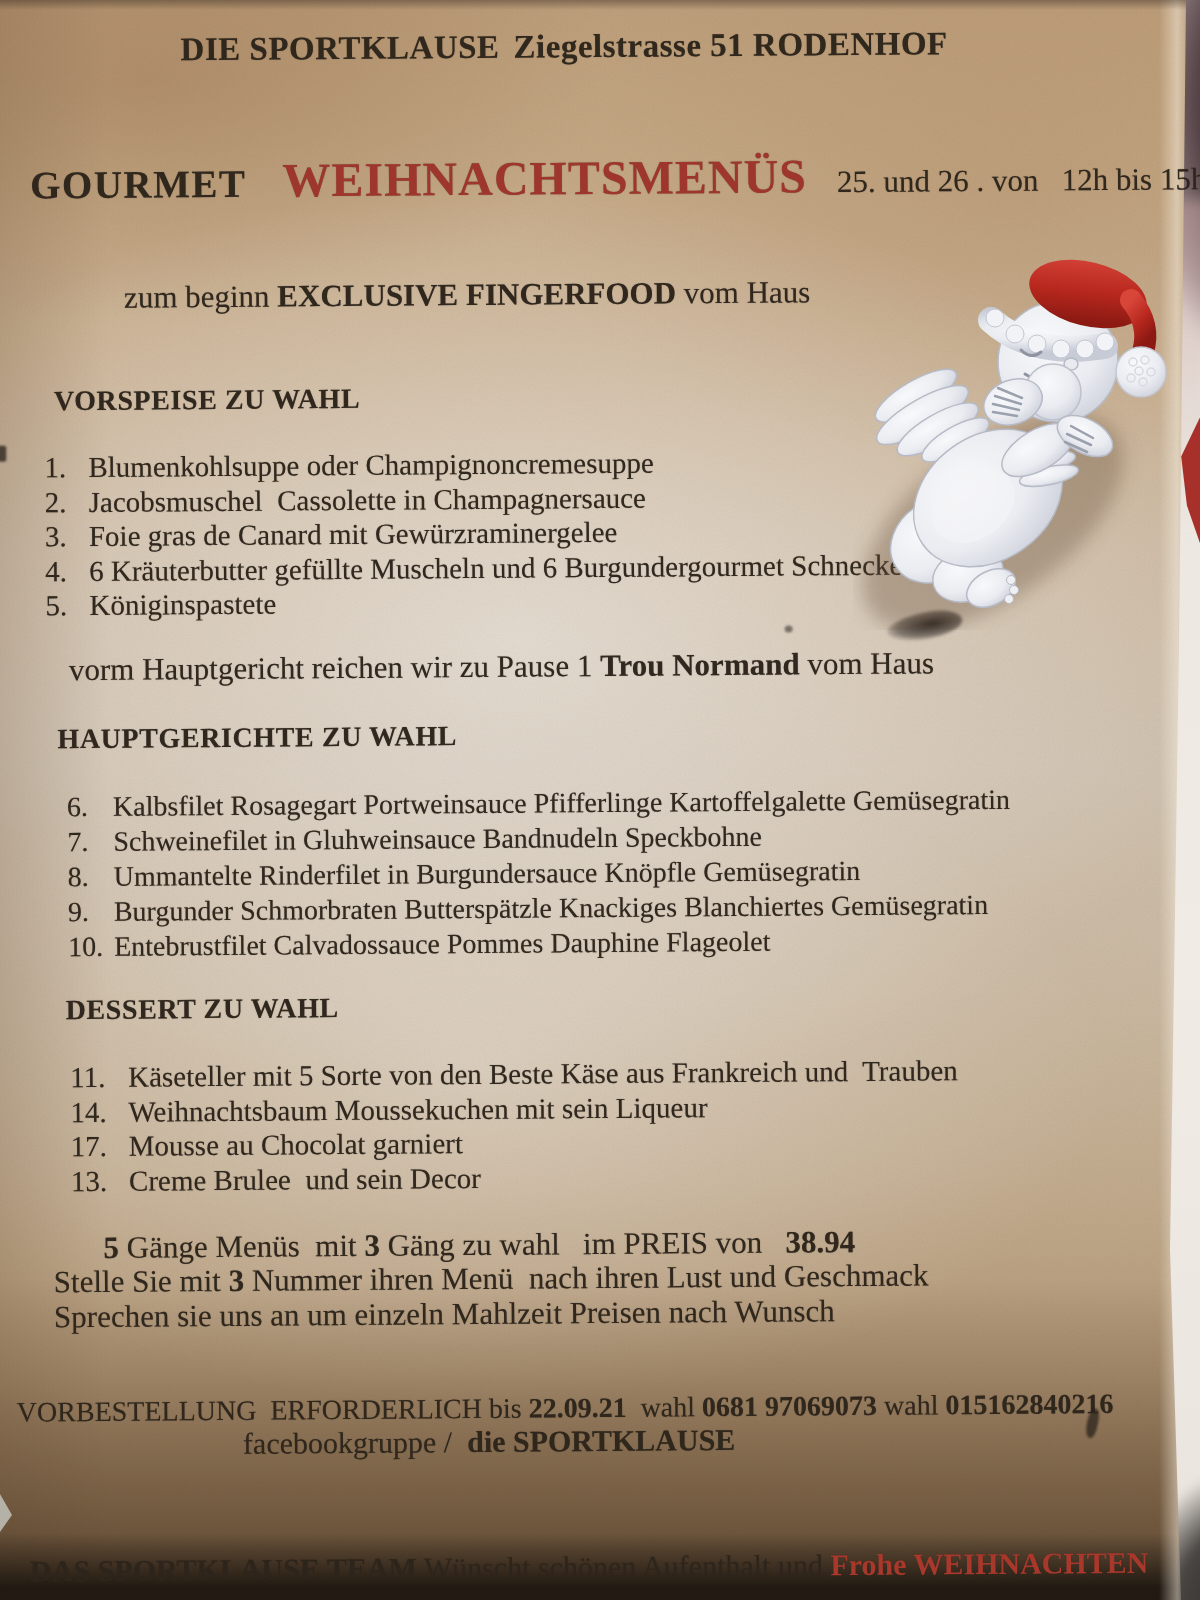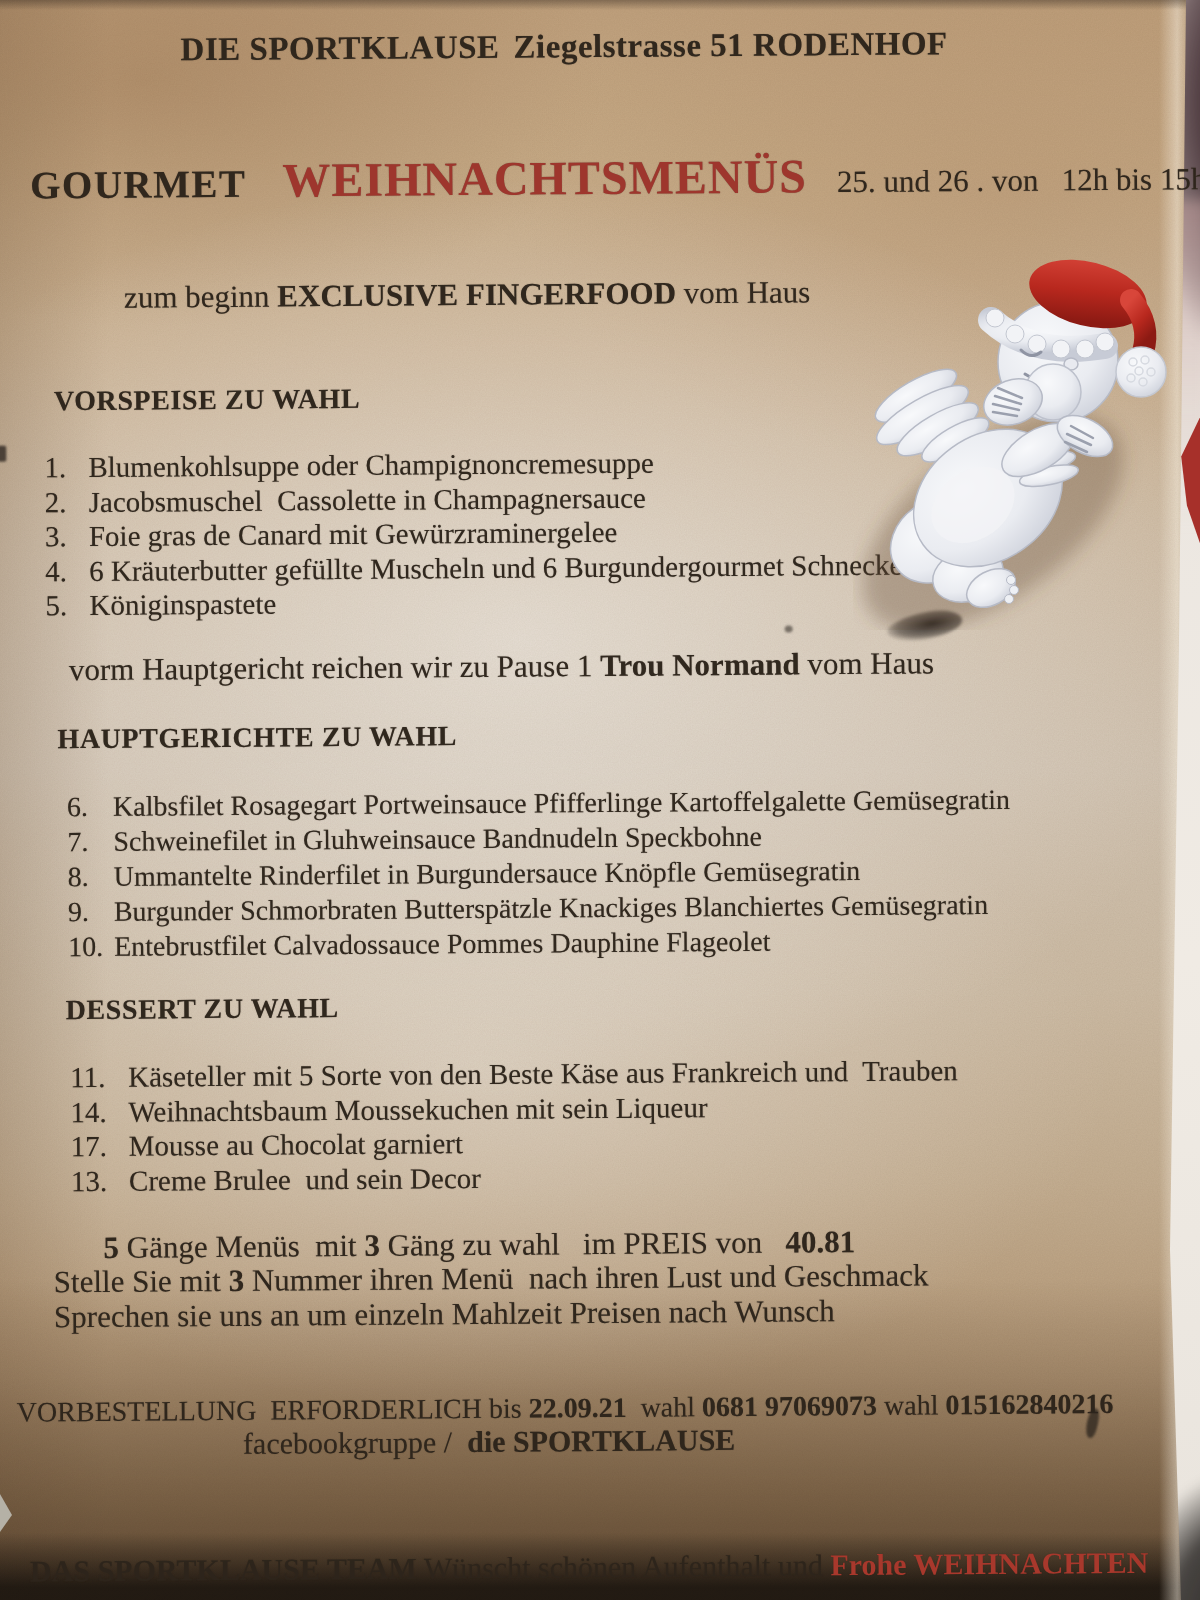--- a/index.html
+++ b/index.html
@@ -220,21 +220,21 @@
           <span class="num">17.</span>
           <span class="txt">Mousse au Chocolat garniert</span>
         </div>
 
         <div class="row">
           <span class="num">13.</span>
           <span class="txt">Creme Brulee  und sein Decor</span>
         </div>
       </div>
 
-    <div class="line price1"><span class="b">5</span><span> Gänge Menüs  mit </span><span class="b">3</span><span> Gäng zu wahl   im PREIS von   </span><span class="b">40.81</span></div>
+    <div class="line price1"><span class="b">5</span><span> Gänge Menüs  mit </span><span class="b">3</span><span> Gäng zu wahl   im PREIS von   </span><span class="b">38.94</span></div>
     <div class="line price2"><span>Stelle Sie mit </span><span class="b">3</span><span> Nummer ihren Menü  nach ihren Lust und Geschmack</span></div>
     <div class="line price3"><span>Sprechen sie uns an um einzeln Mahlzeit Preisen nach Wunsch</span></div>
 
     <div class="line booking1"><span>VORBESTELLUNG  ERFORDERLICH bis </span><span class="b">22.09.21</span><span>  wahl </span><span class="b">0681 97069073</span><span> wahl </span><span class="b">015162840216</span></div>
     <div class="line booking2"><span>facebookgruppe /  </span><span class="b">die SPORTKLAUSE</span></div>
 
     <div class="line footer-line"><span class="b">DAS SPORTKLAUSE TEAM</span><span> Wünscht schönen Aufenthalt und </span><span class="b red">Frohe WEIHNACHTEN</span></div>
 
     <div class="ink-smudge"></div>
     <div class="ink-dot"></div>

